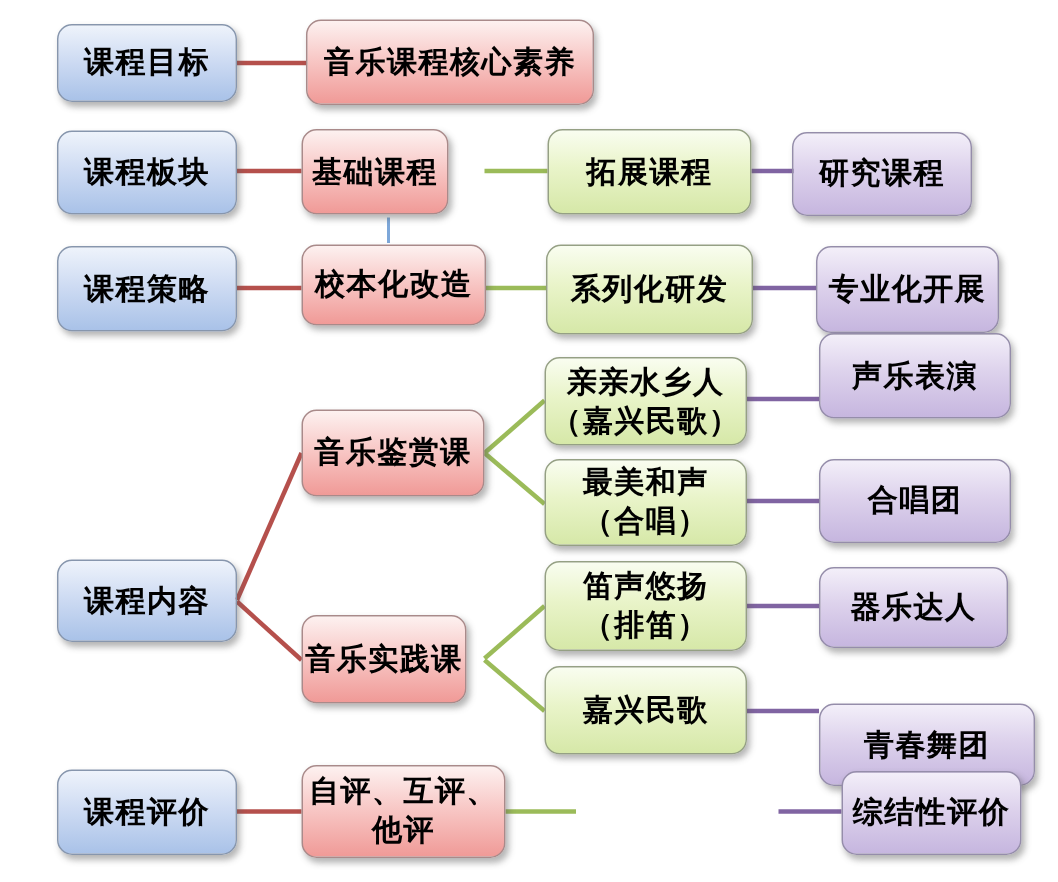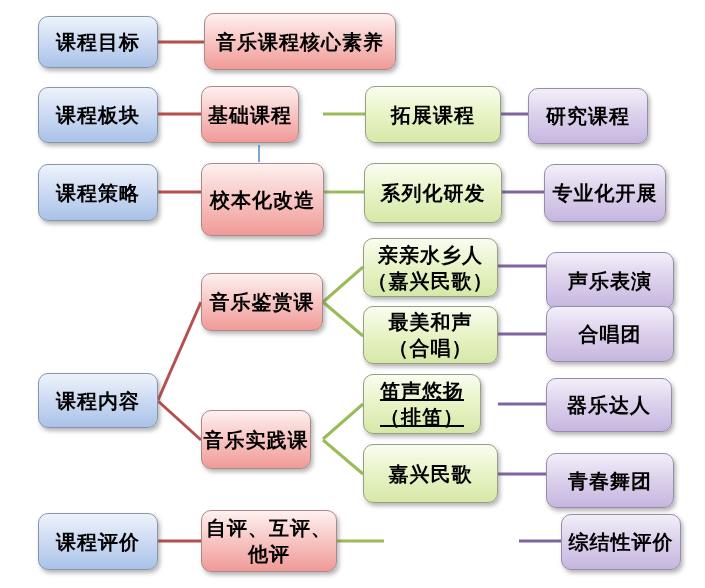--- a/index.html
+++ b/index.html
@@ -78,37 +78,37 @@
   </svg>
 
   <div class="node lvl-blue" style="left:38px;  top:16px;  width:120px; height:52px;">课程目标</div>
   <div class="node lvl-blue" style="left:38px;  top:87px;  width:120px; height:56px;">课程板块</div>
   <div class="node lvl-blue" style="left:38px;  top:164px; width:120px; height:57px;">课程策略</div>
   <div class="node lvl-blue" style="left:38px;  top:373px; width:120px; height:55px;">课程内容</div>
   <div class="node lvl-blue" style="left:38px;  top:513px; width:120px; height:57px;">课程评价</div>
 
   <div class="node lvl-pink" style="left:204px; top:13px;  width:192px; height:57px;">音乐课程核心素养</div>
   <div class="node lvl-pink" style="left:201px; top:86px;  width:98px; height:57px;">基础课程</div>
-  <div class="node lvl-pink" style="left:201px; top:163px; width:123px; height:73px;">校本化改造</div>
+  <div class="node lvl-pink" style="left:201px; top:163px; width:123px; height:54px;">校本化改造</div>
   <div class="node lvl-pink" style="left:201px; top:273px; width:122px; height:58px;">音乐鉴赏课</div>
   <div class="node lvl-pink" style="left:201px; top:410px; width:110px; height:59px;">音乐实践课</div>
   <div class="node lvl-pink" style="left:201px; top:510px; width:136px; height:62px;">自评、互评、
 他评</div>
 
   <div class="node lvl-green" style="left:365px; top:86px;  width:136px; height:57px;">拓展课程</div>
   <div class="node lvl-green" style="left:364px; top:163px; width:138px; height:60px;">系列化研发</div>
   <div class="node lvl-green" style="left:363px; top:238px; width:135px; height:59px;">亲亲水乡人
 （嘉兴民歌）</div>
   <div class="node lvl-green" style="left:363px; top:306px; width:135px; height:58px;">最美和声
 （合唱）</div>
-  <div class="node lvl-green" style="left:363px; top:374px; width:118px; height:60px;text-decoration:underline;">笛声悠扬
+  <div class="node lvl-green" style="left:363px; top:374px; width:135px; height:60px;">笛声悠扬
 （排笛）</div>
   <div class="node lvl-green" style="left:363px; top:444px; width:135px; height:59px;">嘉兴民歌</div>
 
   <div class="node lvl-purple" style="left:528px; top:88px;  width:120px; height:56px;">研究课程</div>
   <div class="node lvl-purple" style="left:544px; top:164px; width:122px; height:58px;">专业化开展</div>
-  <div class="node lvl-purple" style="left:546px; top:252px; width:128px; height:57px;">声乐表演</div>
+  <div class="node lvl-purple" style="left:546px; top:222px; width:128px; height:57px;">声乐表演</div>
   <div class="node lvl-purple" style="left:546px; top:306px; width:128px; height:56px;">合唱团</div>
   <div class="node lvl-purple" style="left:546px; top:378px; width:126px; height:54px;">器乐达人</div>
-  <div class="node lvl-purple" style="left:546px; top:453px; width:128px; height:55px;">青春舞团</div>
+  <div class="node lvl-purple" style="left:546px; top:469px; width:144px; height:55px;">青春舞团</div>
   <div class="node lvl-purple" style="left:561px; top:514px; width:120px; height:56px;">综结性评价</div>
 
 </div>
 
 </body></html>

